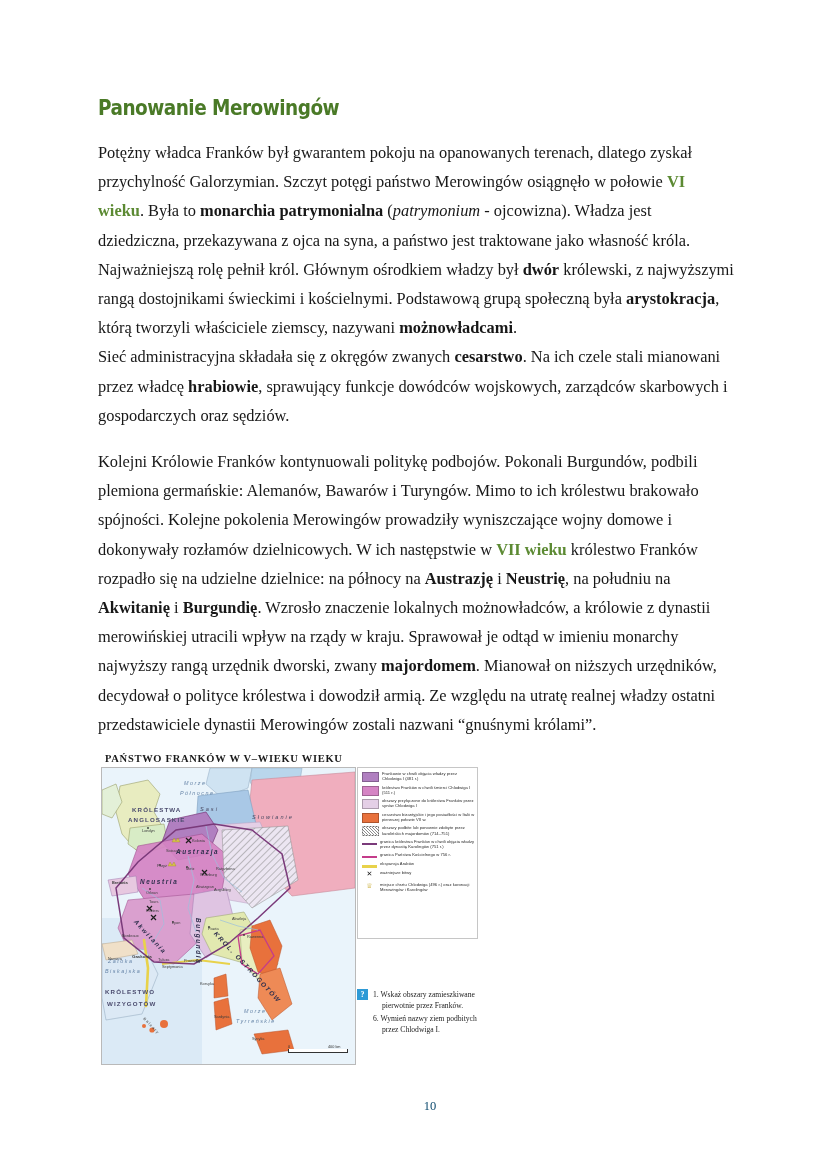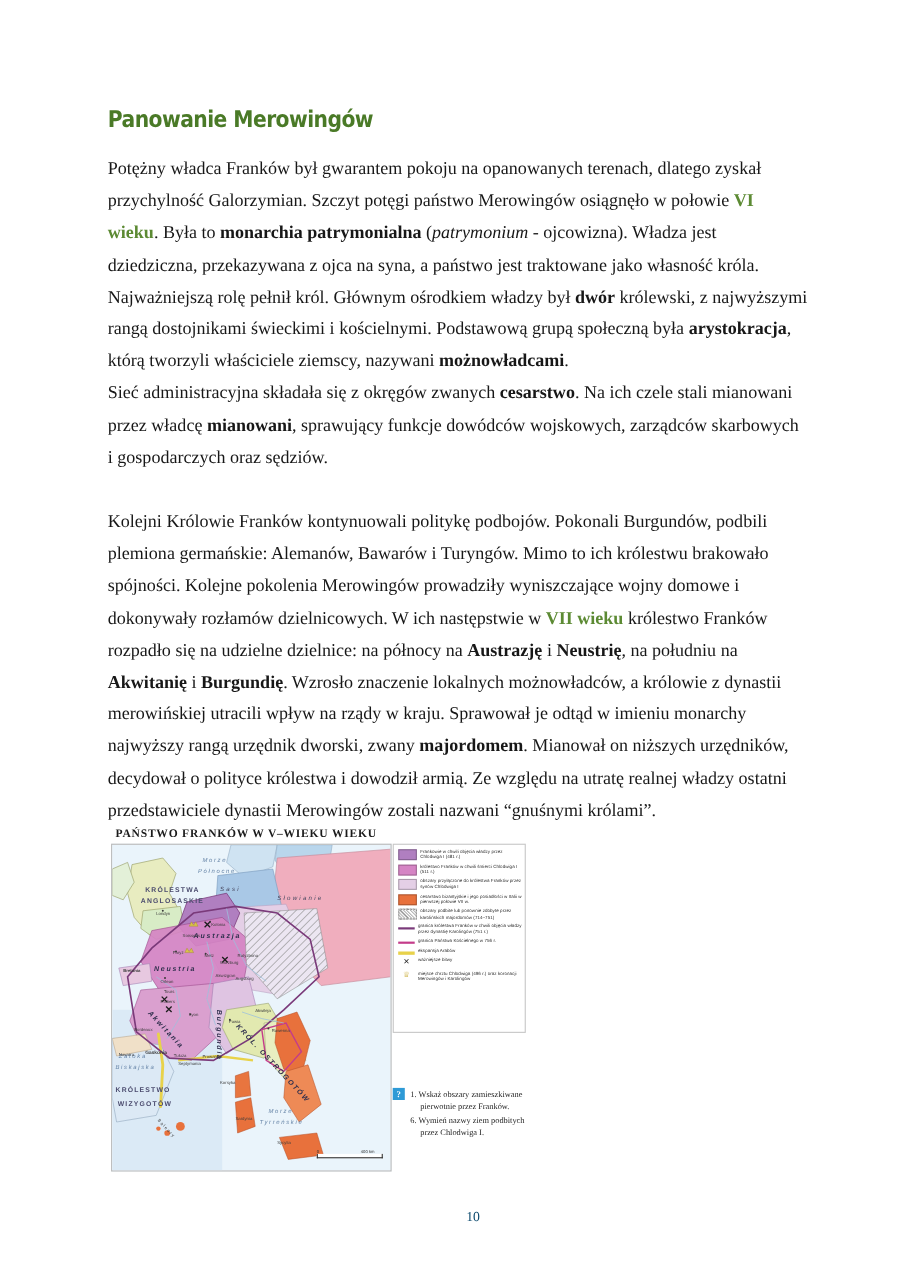--- a/index.html
+++ b/index.html
@@ -46,21 +46,21 @@
 
   p.para {
     margin: 0;
     font-size: 16.4px;
     line-height: 29.2px;
     text-align: left;
     color: #171717;
   }
 
   p.gap-before {
-    margin-top: 29px;
+    margin-top: 17px;
   }
 
   .b { font-weight: 700; }
   .i { font-style: italic; }
   .green { color: #5c8a33; font-weight: 700; }
 
   
   .figure {
     position: absolute;
     left: 101px;
@@ -264,21 +264,21 @@
 
   <div class="content">
 
     <h1 class="heading">Panowanie Merowingów</h1>
 
     <p class="para">
       <span>Potężny władca Franków był gwarantem pokoju na opanowanych terenach, dlatego zyskał przychylność Galorzymian. Szczyt potęgi państwo Merowingów osiągnęło w połowie </span><span class="green">VI wieku</span><span>. Była to </span><span class="b">monarchia patrymonialna</span><span> (</span><span class="i">patrymonium</span><span> - ojcowizna). Władza jest dziedziczna, przekazywana z ojca na syna, a państwo jest traktowane jako własność króla. Najważniejszą rolę pełnił król. Głównym ośrodkiem władzy był </span><span class="b">dwór</span><span> królewski, z najwyższymi rangą dostojnikami świeckimi i kościelnymi. Podstawową grupą społeczną była </span><span class="b">arystokracja</span><span>, którą tworzyli właściciele ziemscy, nazywani </span><span class="b">możnowładcami</span><span>.</span>
     </p>
 
     <p class="para">
-      <span>Sieć administracyjna składała się z okręgów zwanych </span><span class="b">cesarstwo</span><span>. Na ich czele stali mianowani przez władcę </span><span class="b">mianowani</span><span>, sprawujący funkcje dowódców wojskowych, zarządców skarbowych i gospodarczych oraz sędziów.</span>
+      <span>Sieć administracyjna składała się z okręgów zwanych </span><span class="b">cesarstwo</span><span>. Na ich czele stali mianowani przez władcę </span><span class="b">hrabiowie</span><span>, sprawujący funkcje dowódców wojskowych, zarządców skarbowych i gospodarczych oraz sędziów.</span>
     </p>
 
     <p class="para gap-before">
       <span>Kolejni Królowie Franków kontynuowali politykę podbojów. Pokonali Burgundów, podbili plemiona germańskie: Alemanów, Bawarów i Turyngów. Mimo to ich królestwu brakowało spójności. Kolejne pokolenia Merowingów prowadziły wyniszczające wojny domowe i dokonywały rozłamów dzielnicowych. W ich następstwie w </span><span class="green">VII wieku</span><span> królestwo Franków rozpadło się na udzielne dzielnice: na północy na </span><span class="b">Austrazję</span><span> i </span><span class="b">Neustrię</span><span>, na południu na </span><span class="b">Akwitanię</span><span> i </span><span class="b">Burgundię</span><span>. Wzrosło znaczenie lokalnych możnowładców, a królowie z dynastii merowińskiej utracili wpływ na rządy w kraju. Sprawował je odtąd w imieniu monarchy najwyższy rangą urzędnik dworski, zwany </span><span class="b">majordomem</span><span>. Mianował on niższych urzędników, decydował o polityce królestwa i dowodził armią. Ze względu na utratę realnej władzy ostatni przedstawiciele dynastii Merowingów zostali nazwani “gnuśnymi królami”.</span>
     </p>
 
   </div>
 
   <div class="figure">
 

